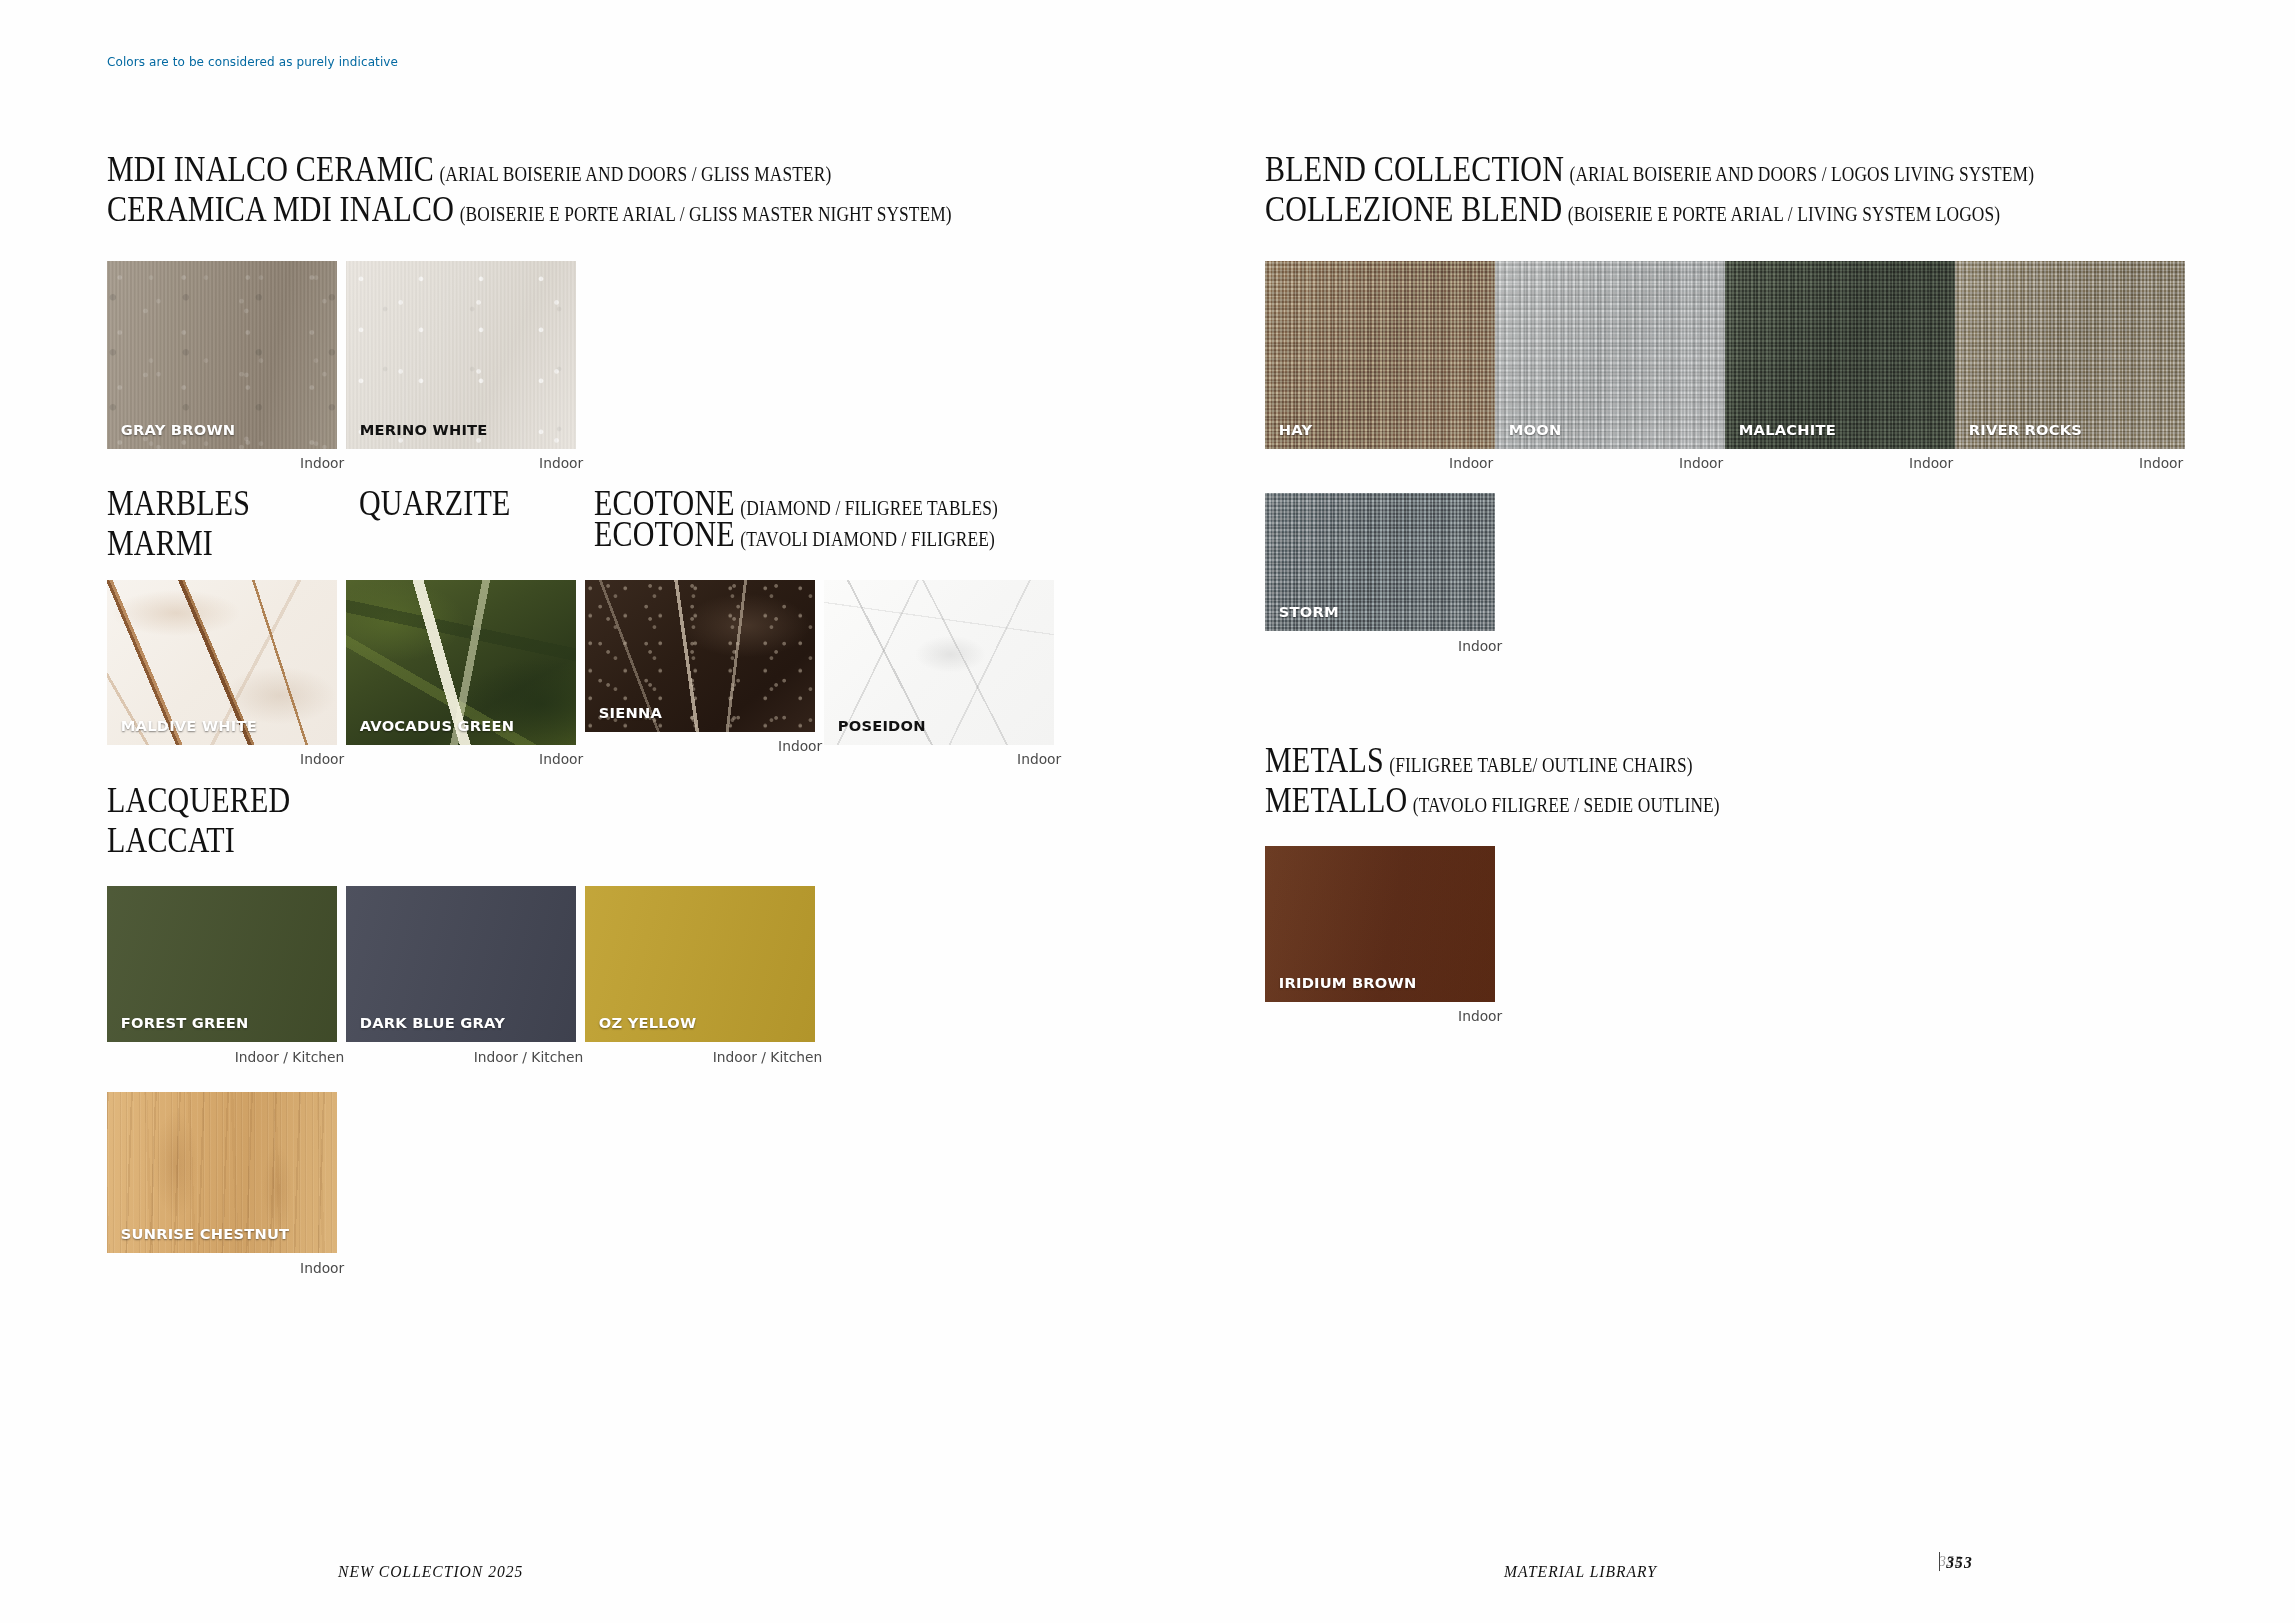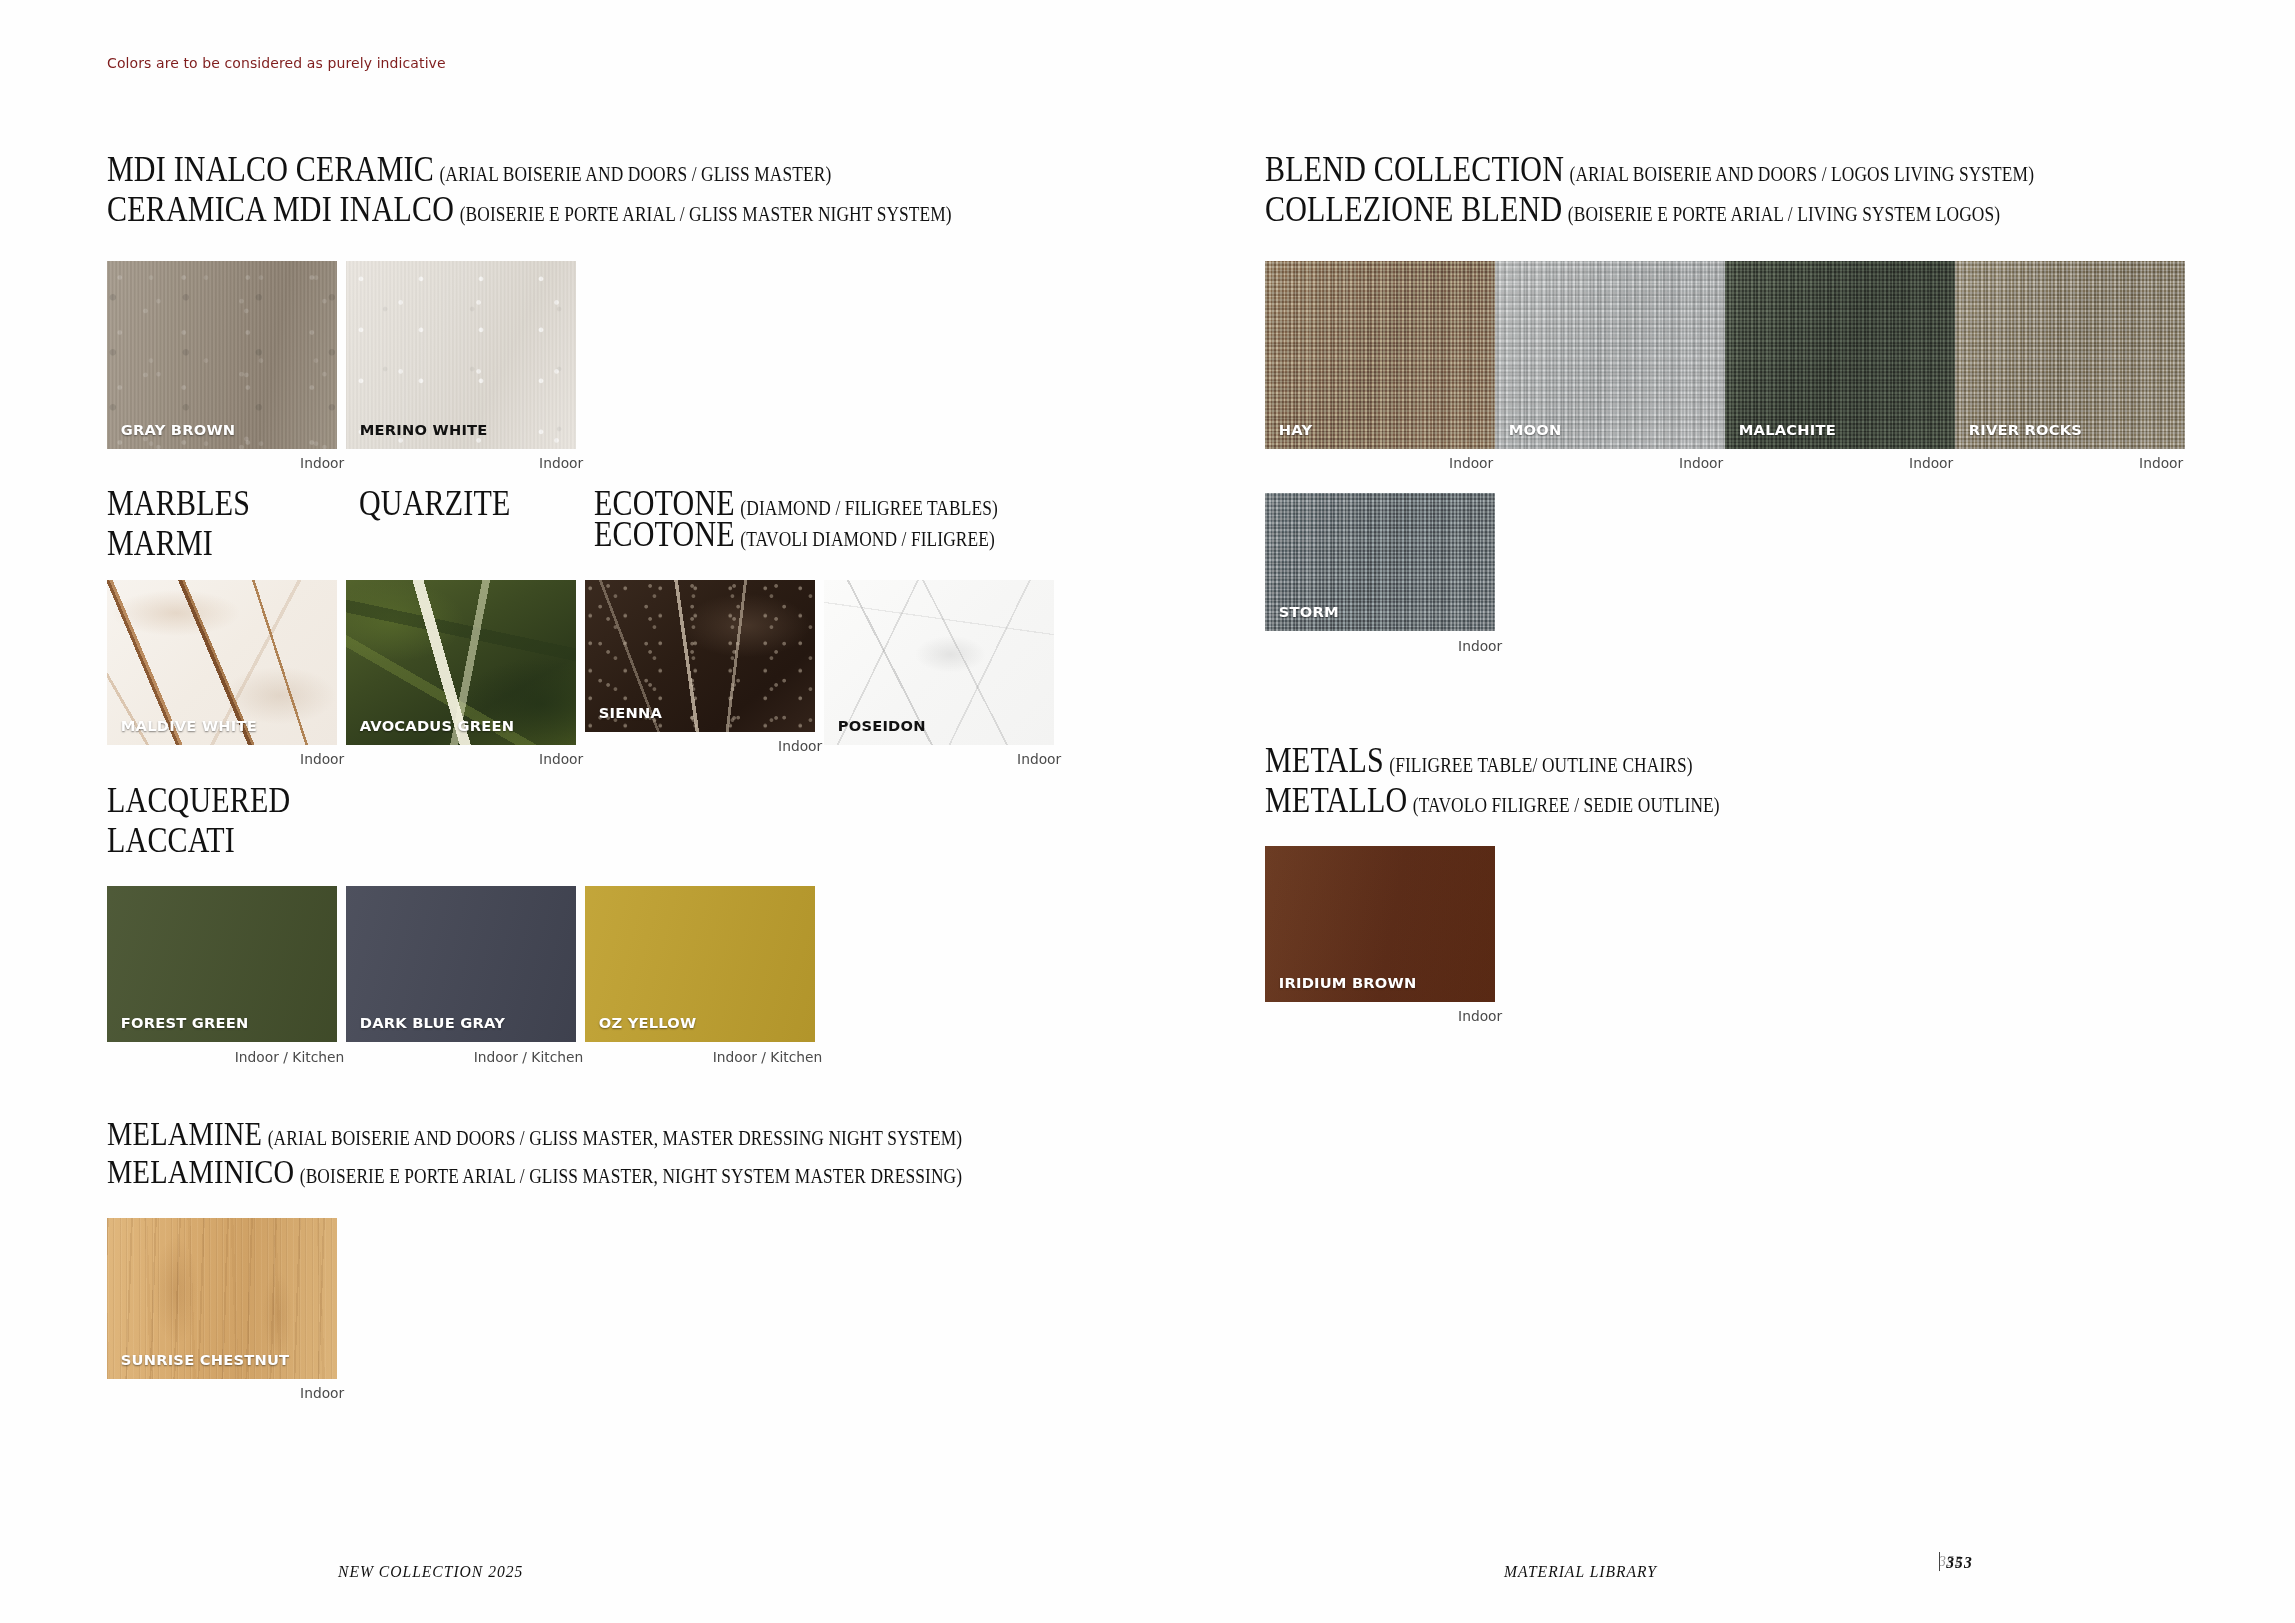--- a/index.html
+++ b/index.html
@@ -19,22 +19,22 @@
     position: absolute;
     inset: 0;
     background: #fefefe;
   }
 
   
   .top-note {
     position: absolute;
     left: 107px;
     top: 55px;
-    font-size: 14px;
-    color: #7f1d1d;
+    font-size: 12px;
+    color: #0369a1;
     letter-spacing: 0.1px;
     font-family: "DejaVu Sans", sans-serif;
     text-align: center;
   }
 
   
   .col-left  { position: absolute; left: 107px;  top: 156px; width: 1056px; }
   .col-right { position: absolute; left: 1265px; top: 156px; width: 918px; }
 
   
@@ -365,28 +365,20 @@
         <div class="caption">Indoor / Kitchen</div>
       </div>
       <div class="cell" style="width:239px">
         <div class="swatch tx-solid" style="width:230px;height:156px;background:#bfa02e">
           <span class="name">OZ YELLOW</span>
         </div>
         <div class="caption">Indoor / Kitchen</div>
       </div>
     </div>
 
-    <div class="sec-head" style="margin-top:57px">
-      <div class="sec-line">
-        <span class="sec-main small">MELAMINE</span><span class="sec-sub">(ARIAL BOISERIE AND DOORS / GLISS MASTER, MASTER DRESSING NIGHT SYSTEM)</span>
-      </div>
-      <div class="sec-line" style="margin-top:8.3px">
-        <span class="sec-main small">MELAMINICO</span><span class="sec-sub">(BOISERIE E PORTE ARIAL / GLISS MASTER, NIGHT SYSTEM MASTER DRESSING)</span>
-      </div>
-    </div>
 
     <div class="row" style="margin-top:27.5px">
       <div class="cell" style="width:239px">
         <div class="swatch tx-wood" style="width:230px;height:161px">
           <span class="name">SUNRISE CHESTNUT</span>
         </div>
         <div class="caption">Indoor</div>
       </div>
     </div>
 

